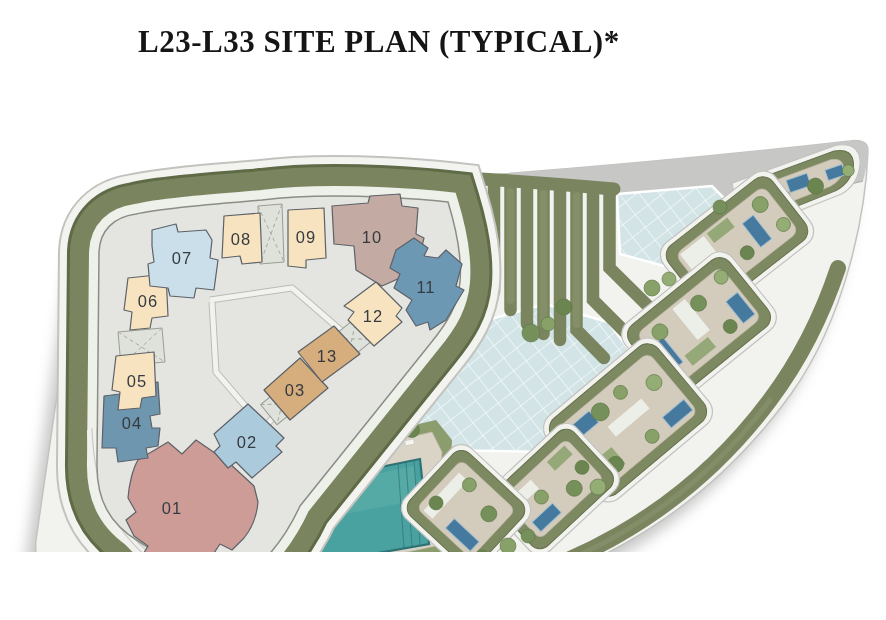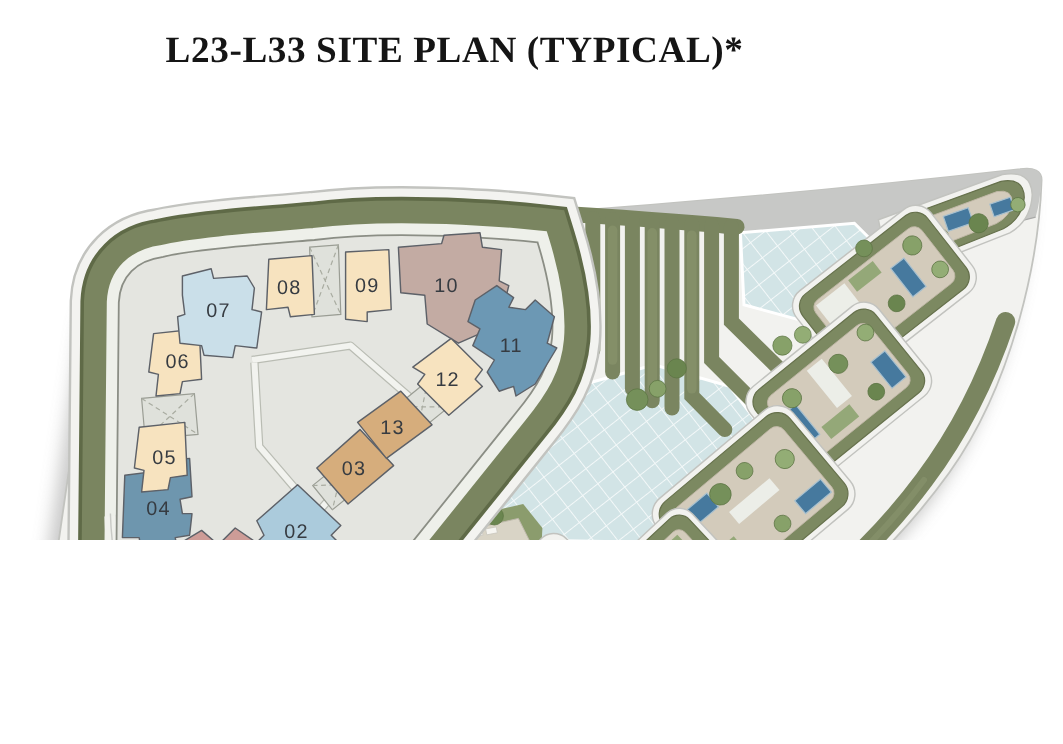--- a/index.html
+++ b/index.html
@@ -6,21 +6,21 @@
     --hedge:#7a8560; --hedge-dark:#606b48; --hedge-lite:#8c9770;
     --plate:#e4e5e0; --plate-line:#8b8e85;
     --rim:#f2f2ef; --rim-line:#c2c3bf;
     --road:#c7c8c6; --road-line:#a9aaa8;
     --glass:#d2e4e6; --deck:#d9d4c6; --deck-line:#bdb8aa;
     --court:#d3cbbb; --grass:#94a878;
     --core:#dfe1db; --core-line:#9a9d94; --corridor:#f2f3ef;
     --label:#363b41;
   }
   html,body{margin:0;padding:0;background:#ffffff;}
-  .canvas{position:relative;width:886px;height:450px;background:#ffffff;overflow:hidden;
+  .canvas{position:relative;width:886px;height:552px;background:#ffffff;overflow:hidden;
           font-family:"Liberation Sans", sans-serif;}
   .title{position:absolute;left:138px;top:24px;font-family:"Liberation Serif", serif;
          font-weight:700;font-size:31px;letter-spacing:0.5px;color:#151515;white-space:nowrap;}
   svg{position:absolute;left:0;top:0;}
   .unit-shape{stroke:#5d6168;stroke-width:1.2;stroke-linejoin:round;}
   .unit-label{font-family:"Liberation Sans", sans-serif;font-size:16.5px;letter-spacing:1px;
               fill:var(--label);text-anchor:middle;}
   .finger{stroke:var(--hedge);stroke-width:12.5;stroke-linecap:round;fill:none;}
   .finger-core{stroke:var(--hedge-lite);stroke-width:8;stroke-linecap:round;fill:none;opacity:.55;}
   .tree{stroke:#5b7342;stroke-width:.6;}

